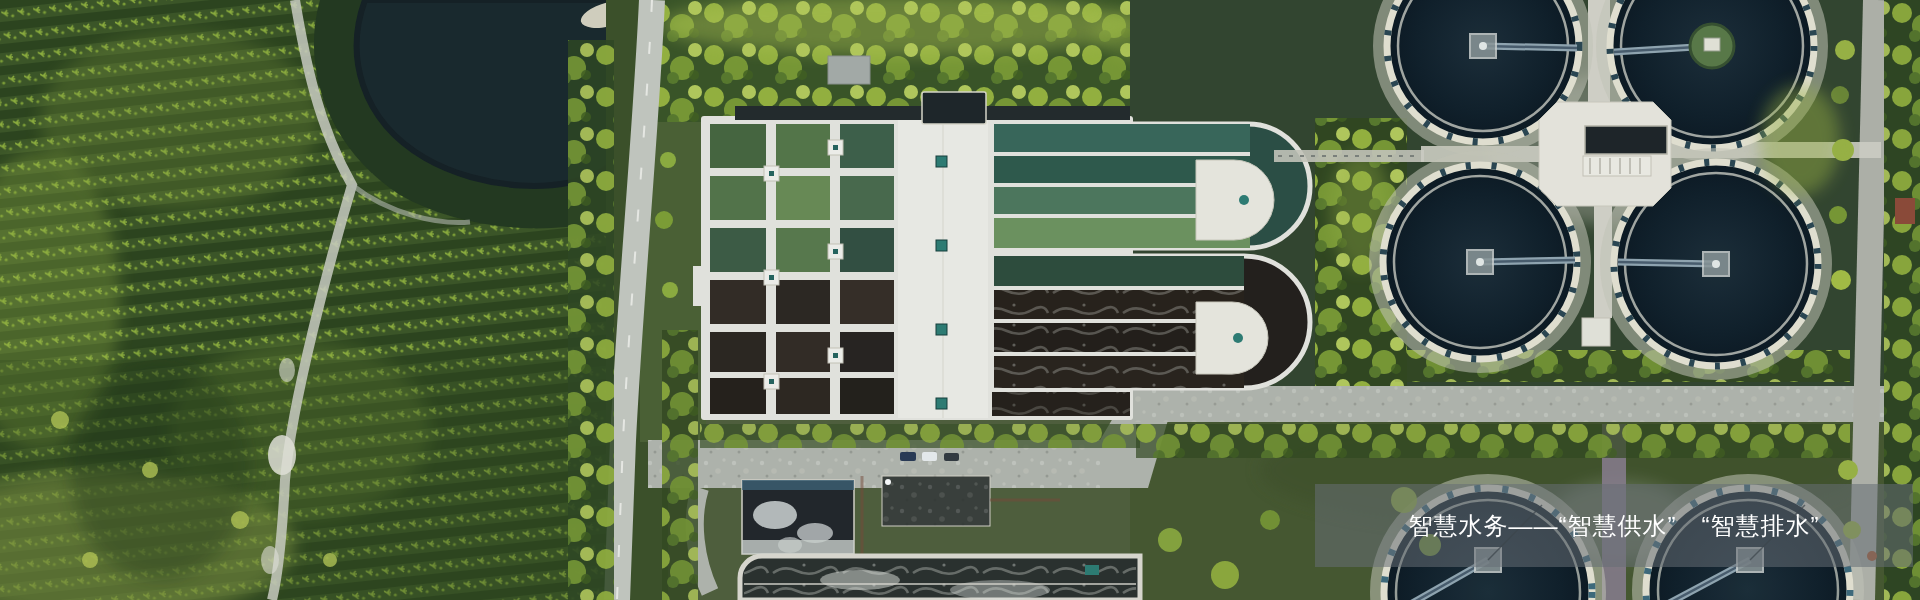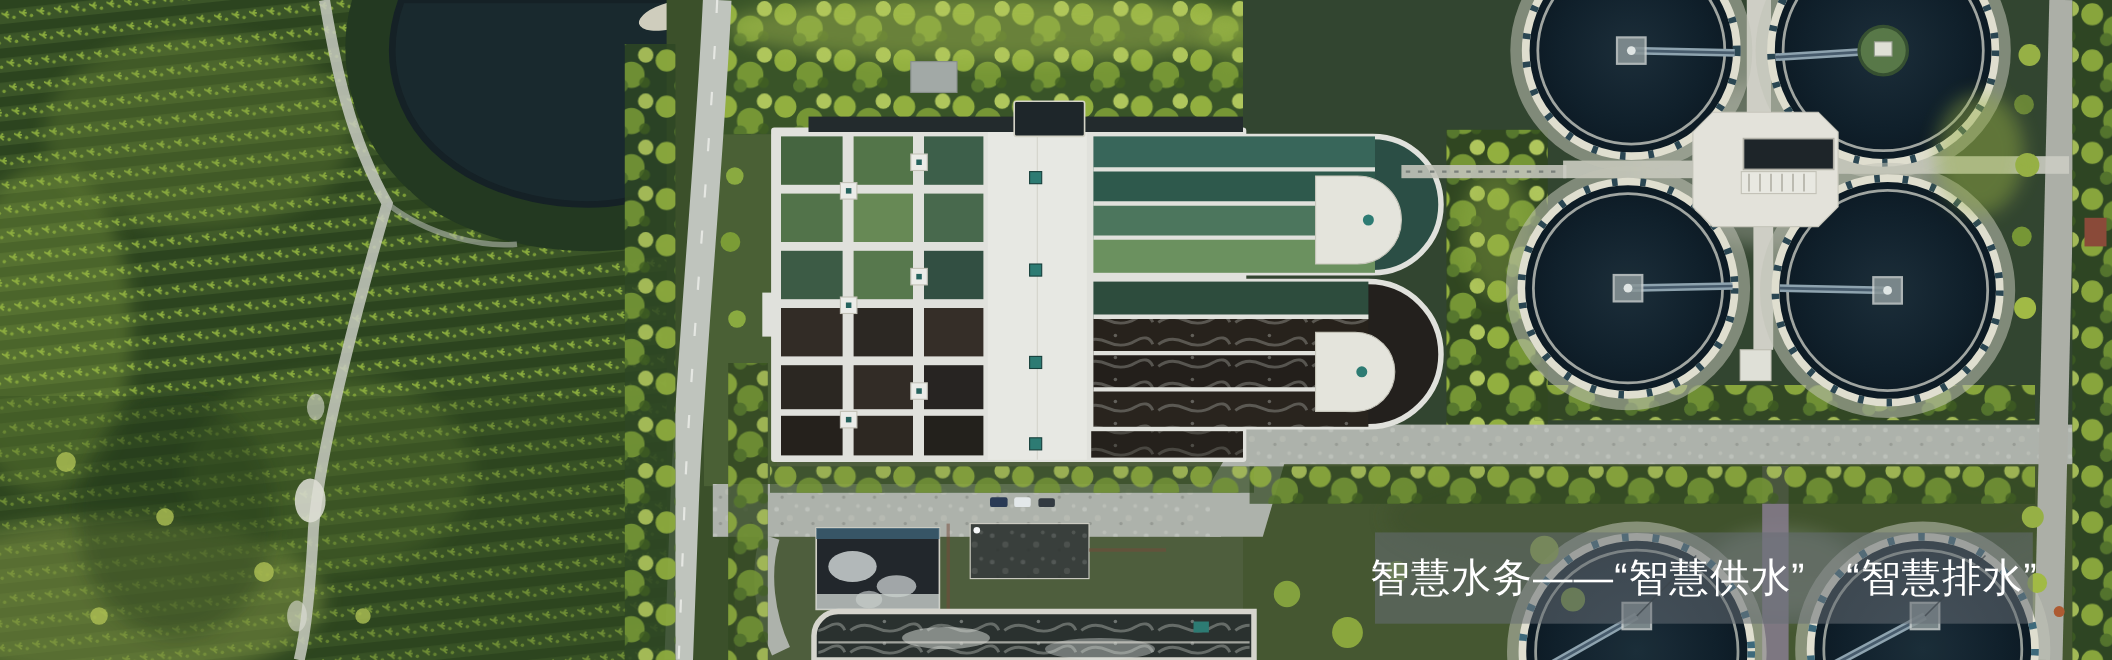--- a/index.html
+++ b/index.html
@@ -1,23 +1,23 @@
 <!DOCTYPE html>
 <html style="--caption-color: #ffffff; --caption-bg: rgba(102,110,117,0.55);"><head>
 <meta charset="utf-8">
 <style>
   html,body{margin:0;padding:0;background:#111;}
   .banner{position:relative;width:1920px;height:600px;overflow:hidden;
           font-family:"Liberation Sans",sans-serif;}
   .banner svg{position:absolute;left:0;top:0;display:block;}
-  .caption{position:absolute;left:1250px;top:484px;width:598px;height:83px;
+  .caption{position:absolute;left:1315px;top:484px;width:598px;height:83px;
            display:flex;align-items:center;justify-content:center;
            background:var(--caption-bg,rgba(102,110,117,.55));
            color:var(--caption-color,#fff);
-           font-size:36px;font-weight:300;letter-spacing:1px;white-space:nowrap;}
+           font-size:24px;font-weight:300;letter-spacing:1px;white-space:nowrap;}
 </style>
 </head>
 <body>
 
 <div class="banner">
 
 <svg width="1920" height="600" viewBox="0 0 1920 600" role="img" aria-label="Aerial drone view of a wastewater treatment plant: six circular clarifier tanks, rectangular and racetrack aeration basins, tree-lined roads, a pond and green crop fields">
   <defs>
     <pattern id="rows" width="16" height="22" patternUnits="userSpaceOnUse" patternTransform="rotate(-6)">
       <rect width="16" height="22" fill="#3d5626"></rect>

